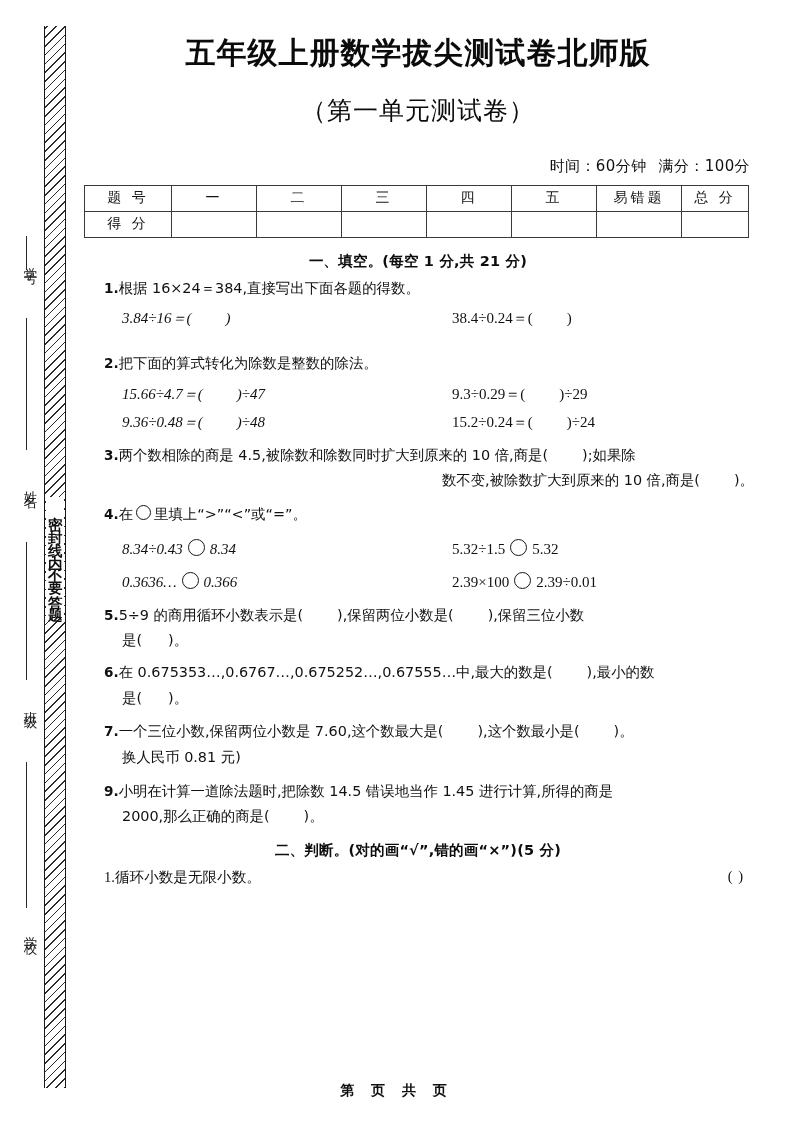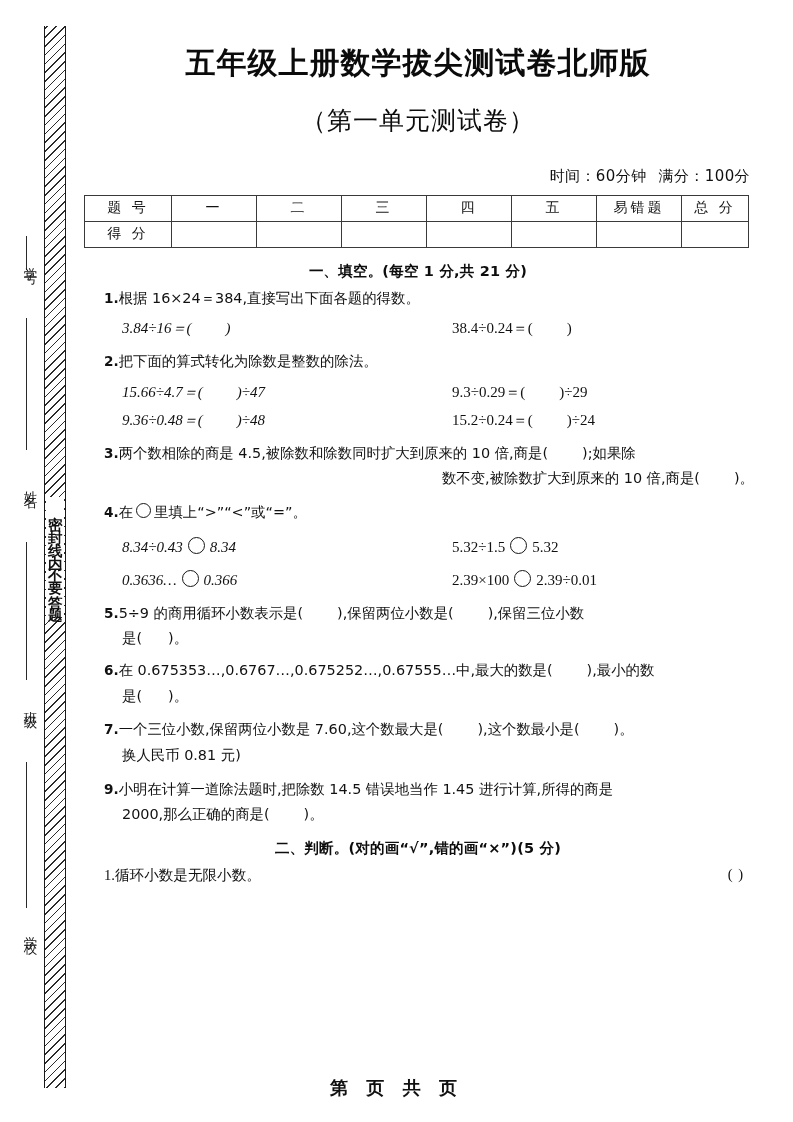--- a/index.html
+++ b/index.html
@@ -72,21 +72,21 @@
     position: absolute;
     left: 26px;
     width: 0;
     border-left: 1.3px solid #2a2a2a;
   }
 
   
   #sheet {
     position: absolute;
     left: 82px;
-    top: 16px;
+    top: 6px;
     width: 672px;
     height: 792px;
   }
 
   #title-block { padding-top: 28px; }
   .doc-title {
     text-align: center;
     font-family: "DejaVu Sans", sans-serif;
     font-weight: 700;
     font-size: 30px;
@@ -218,21 +218,21 @@
   }
 
   
   #page-footer {
     position: absolute;
     left: 0;
     right: 0;
     bottom: 22px;
     text-align: center;
     font-family: "DejaVu Sans", sans-serif;
-    font-size: 18px;
+    font-size: 14px;
     font-weight: 600;
     letter-spacing: 6px;
     color: #111111;
   }
 </style>
 </head>
 <body>
 
 <div id="seal-band"></div>
 <div id="seal-text">
@@ -292,21 +292,21 @@
     <div class="section-head">一、填空。(每空 1 分,共 21 分)</div>
 
     <div class="q">
       <span class="qnum">1.</span><span class="zh">根据 16×24＝384,直接写出下面各题的得数。</span>
     </div>
     <div class="pair-row">
       <span class="cell-a"><span>3.84÷16＝(</span><span class="blank-wide"></span><span>)</span></span>
       <span class="cell-b"><span>38.4÷0.24＝(</span><span class="blank-wide"></span><span>)</span></span>
     </div>
 
-    <div class="q" style="margin-top:12px;">
+    <div class="q" style="margin-top:24px;">
       <span class="qnum">2.</span><span class="zh">把下面的算式转化为除数是整数的除法。</span>
     </div>
     <div class="pair-row">
       <span class="cell-a"><span>15.66÷4.7＝(</span><span class="blank-wide"></span><span>)÷47</span></span>
       <span class="cell-b"><span>9.3÷0.29＝(</span><span class="blank-wide"></span><span>)÷29</span></span>
     </div>
     <div class="pair-row">
       <span class="cell-a"><span>9.36÷0.48＝(</span><span class="blank-wide"></span><span>)÷48</span></span>
       <span class="cell-b"><span>15.2÷0.24＝(</span><span class="blank-wide"></span><span>)÷24</span></span>
     </div>

